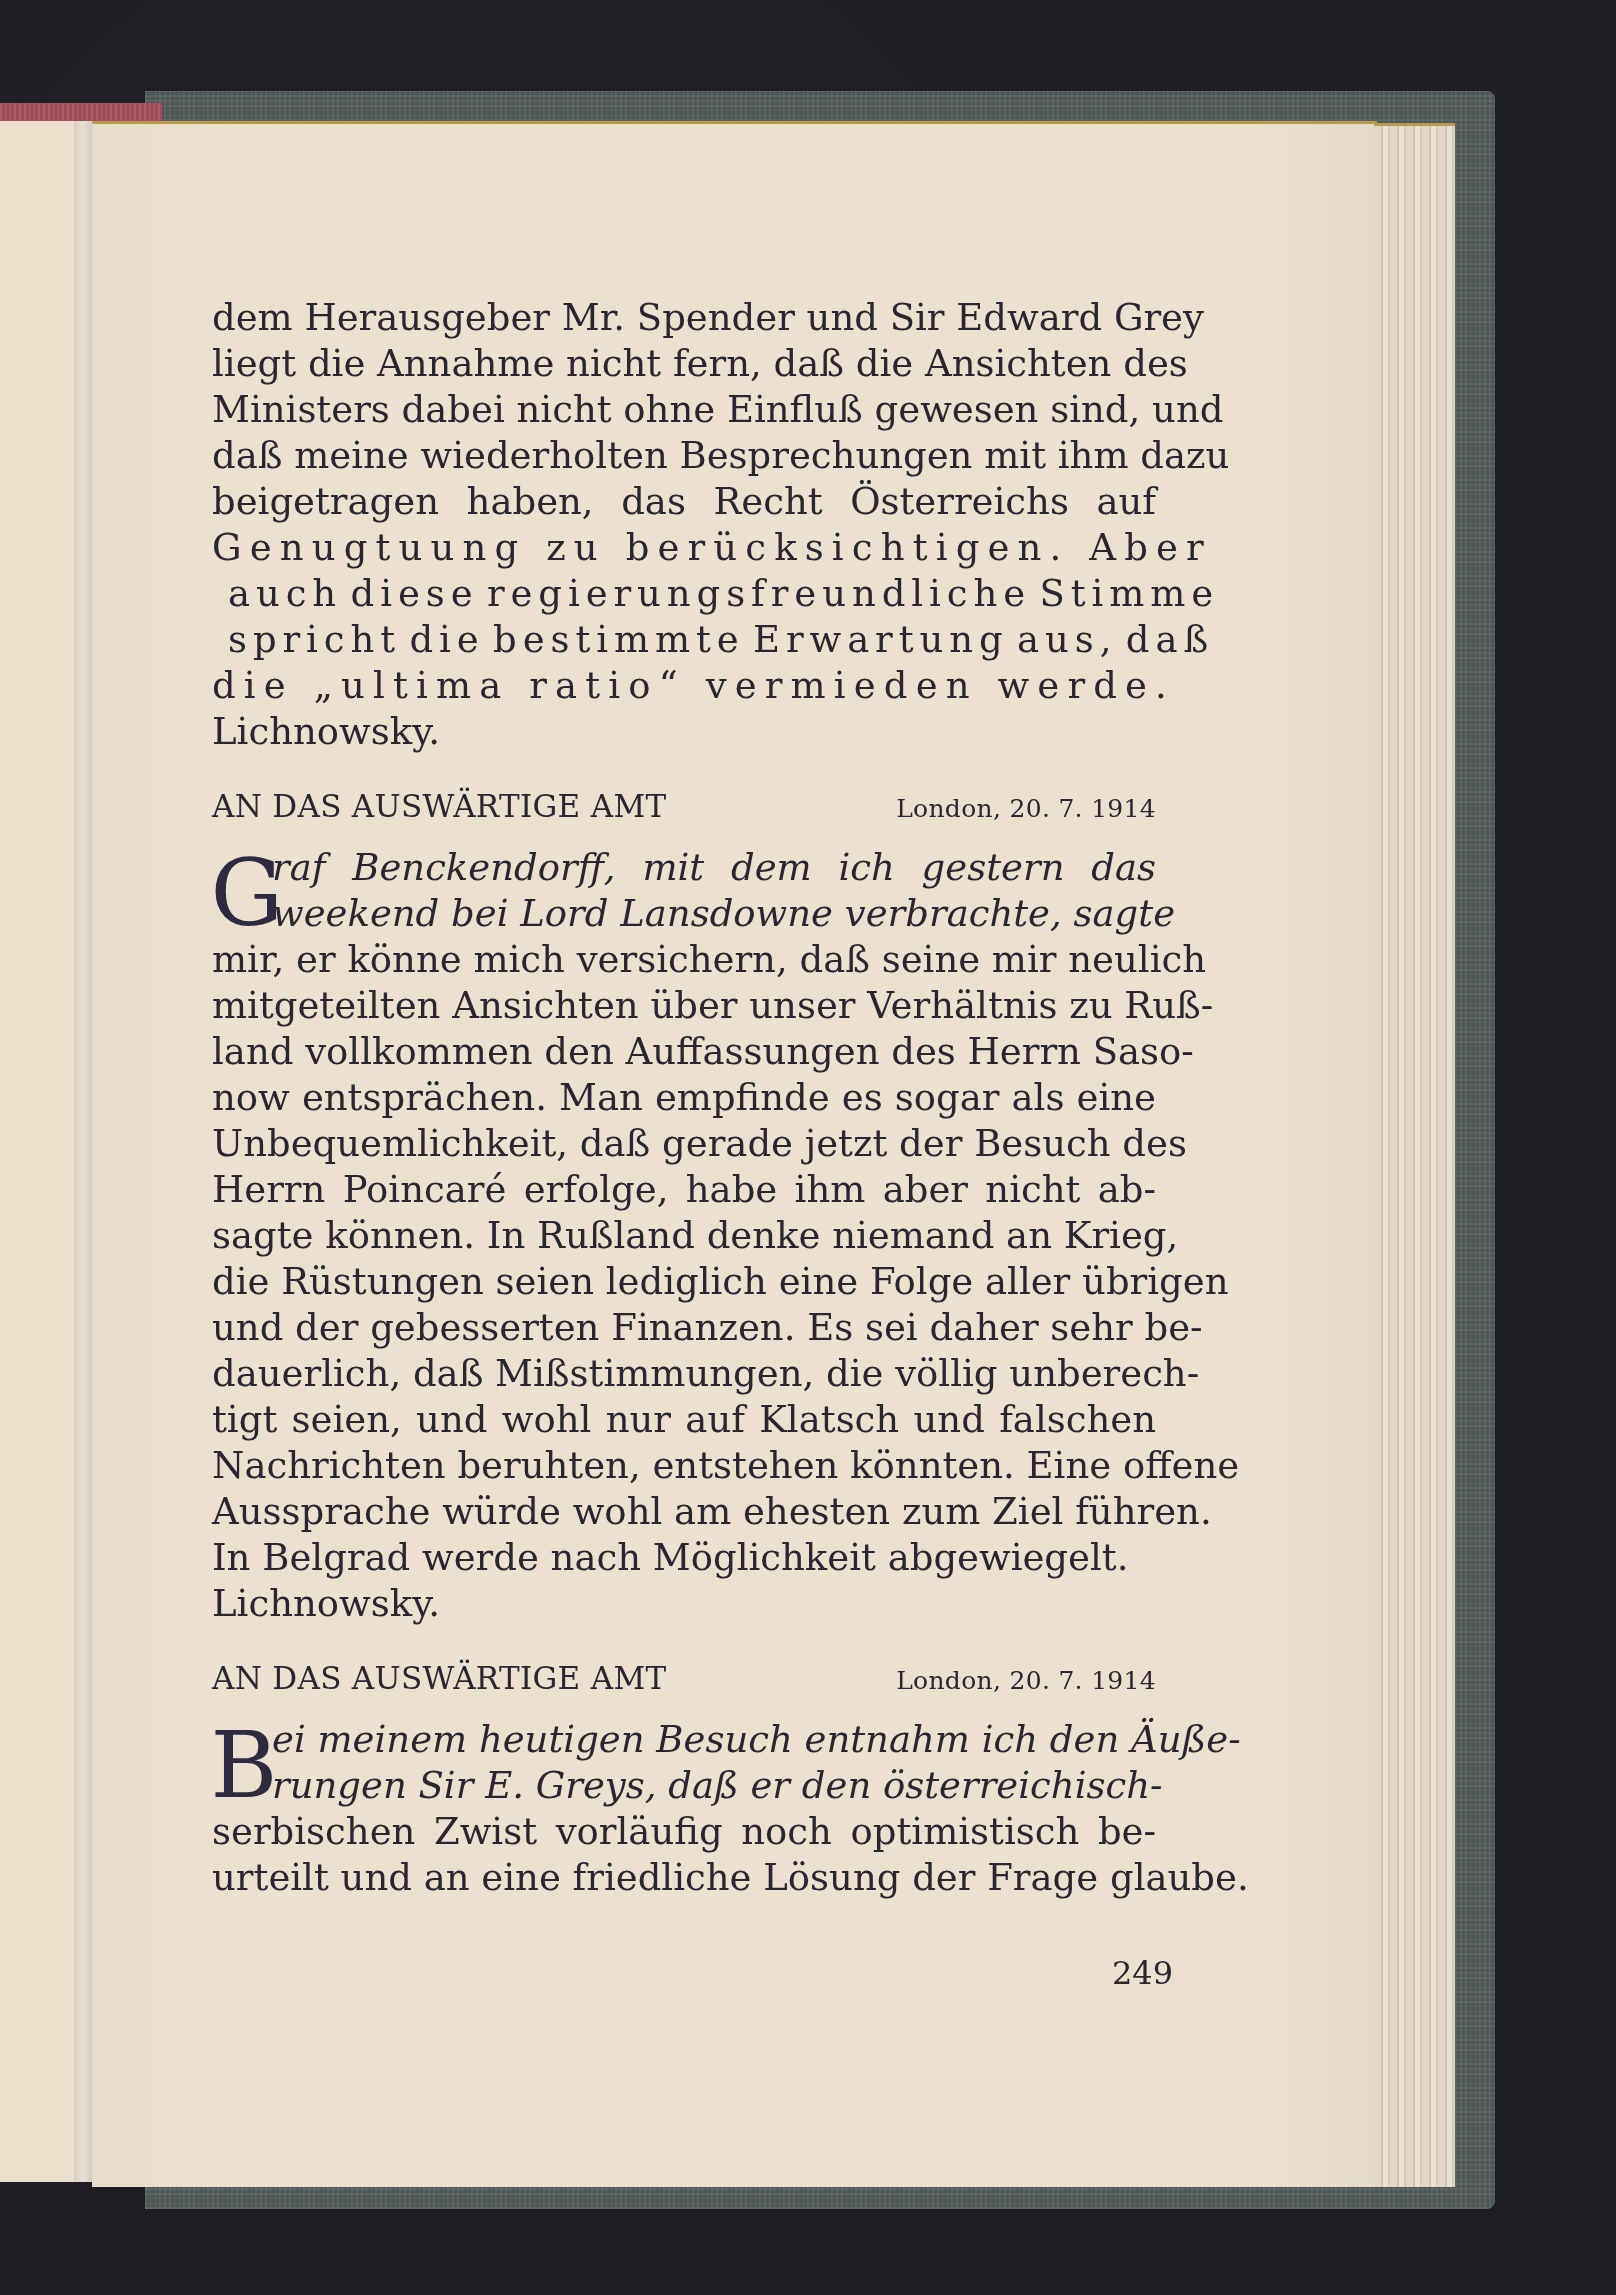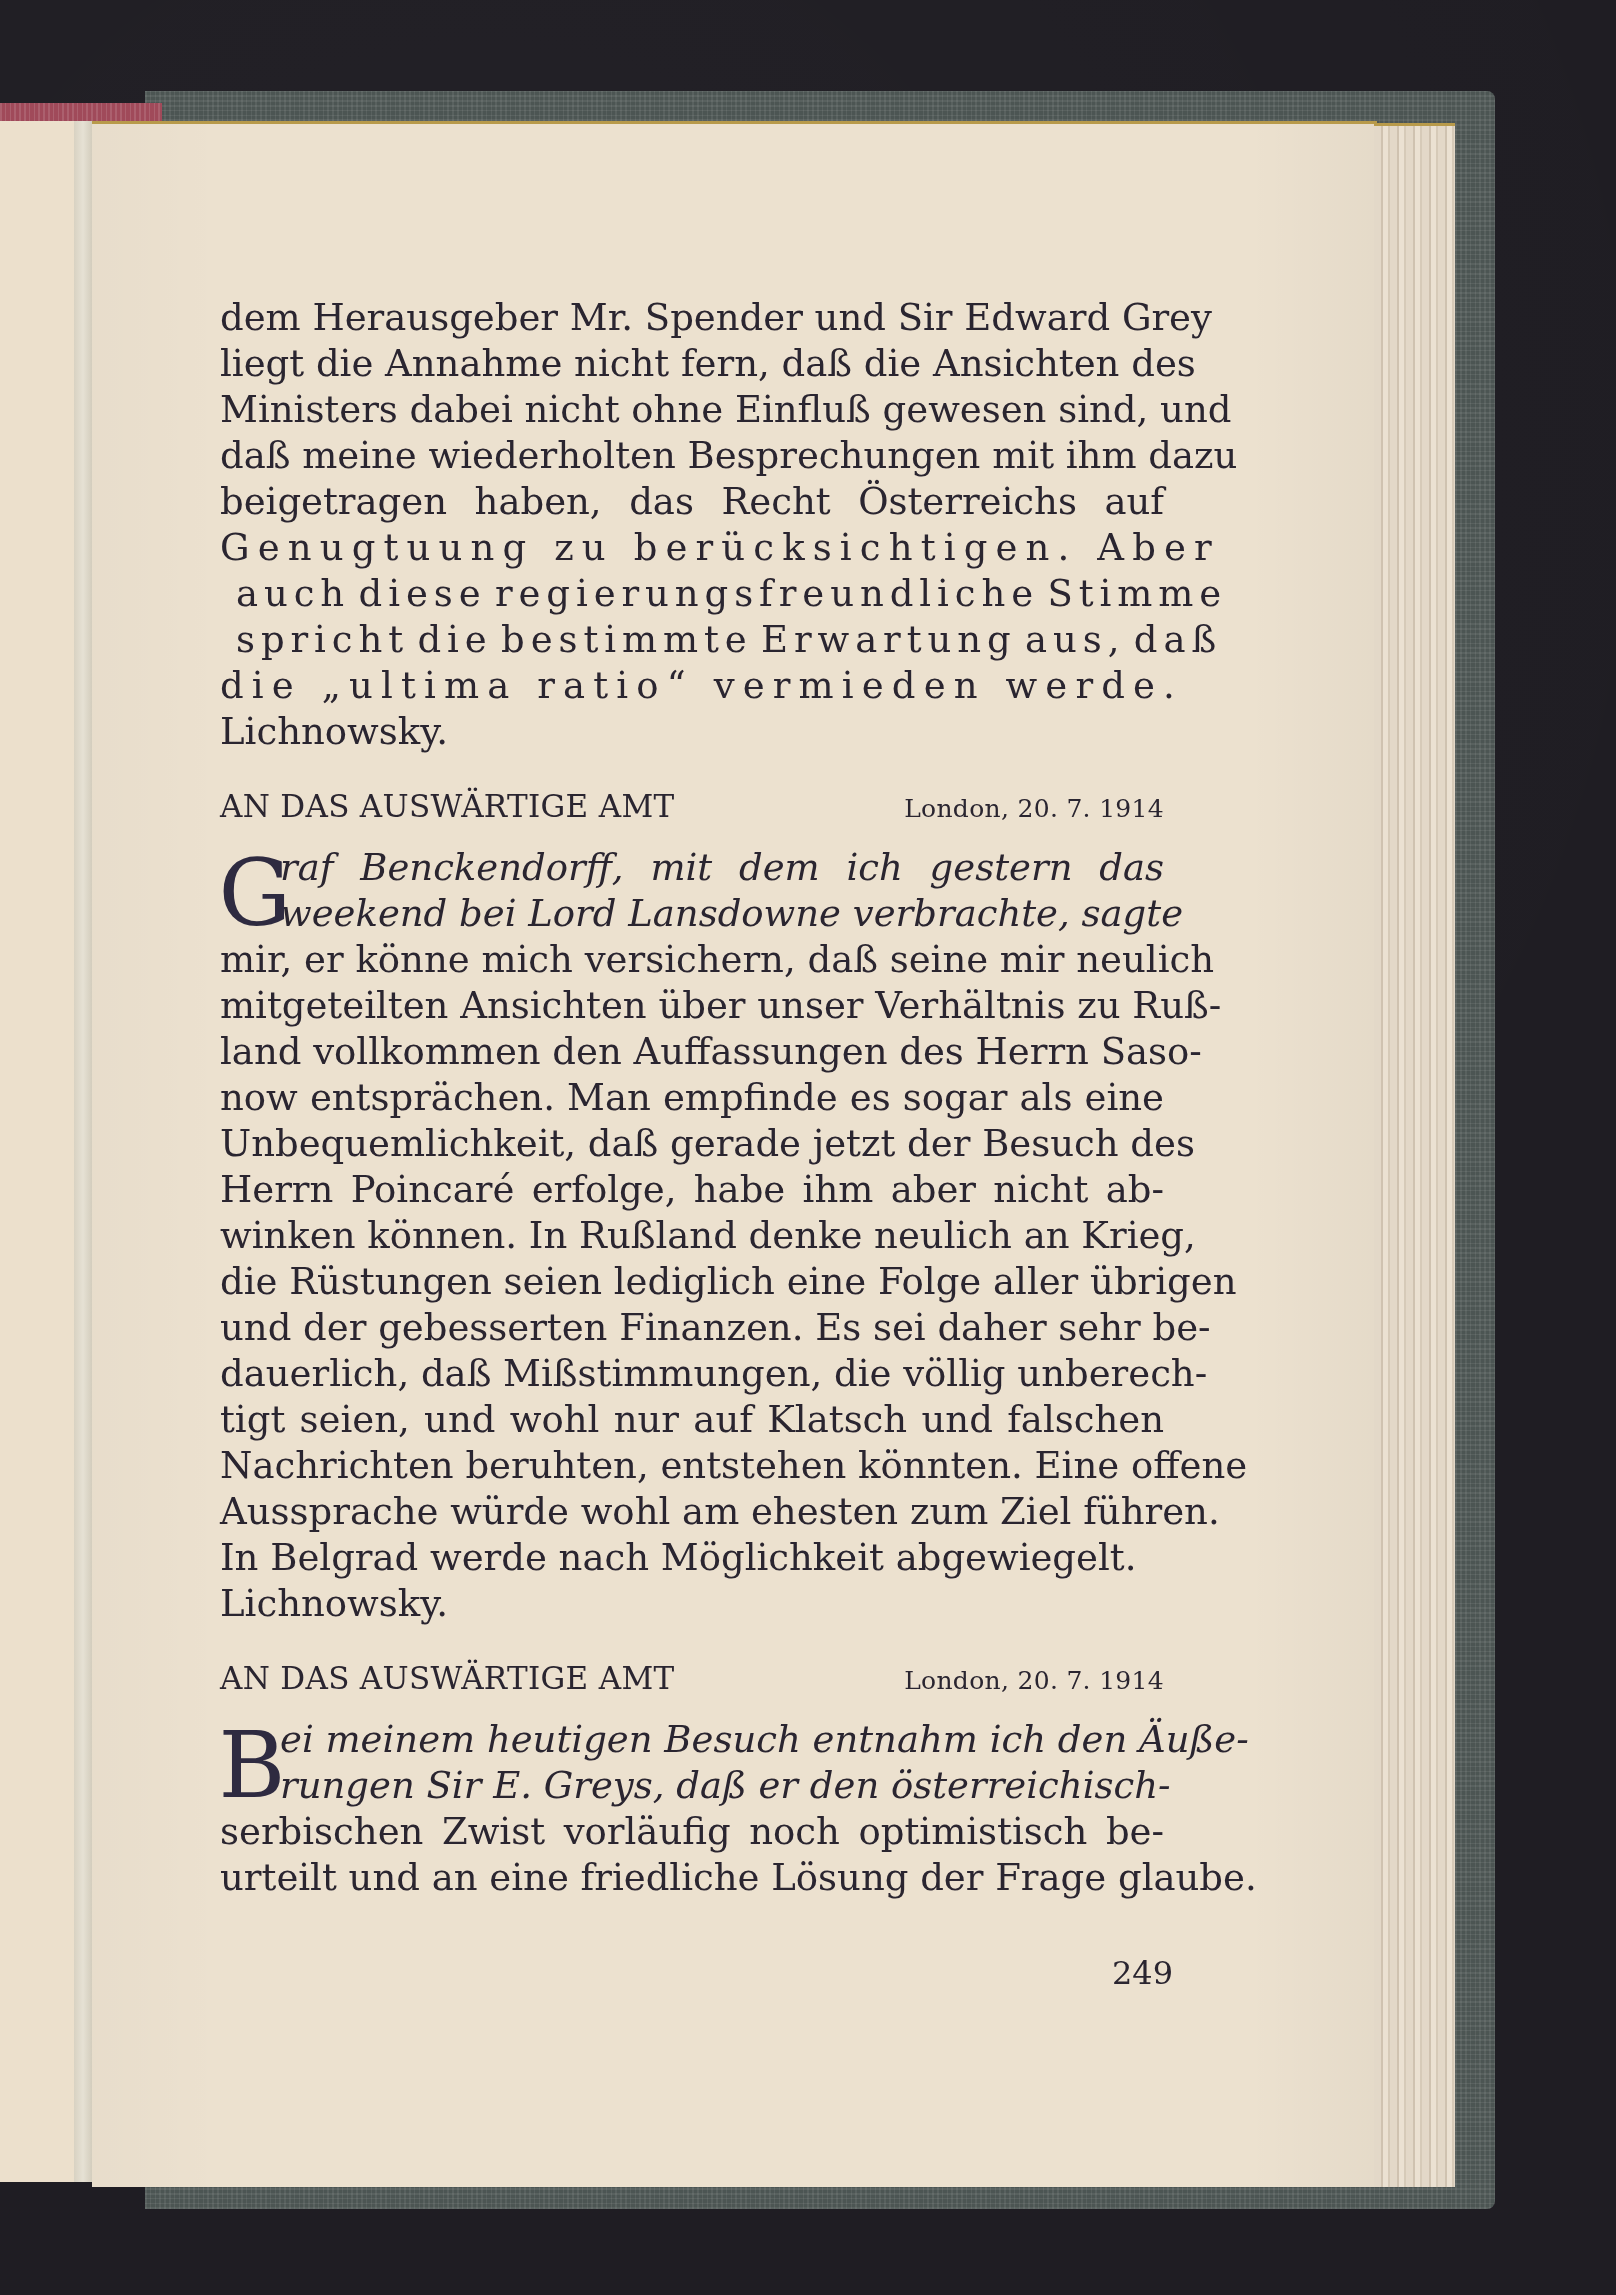--- a/index.html
+++ b/index.html
@@ -43,21 +43,21 @@
     background:#ece1cf;
     background-image:linear-gradient(90deg, rgba(0,0,0,0.02), rgba(0,0,0,0) 10%, rgba(0,0,0,0) 90%, rgba(0,0,0,0.03));
     border-top:3.2px solid #b89a4a;
   }
   .page-edges {
     position:absolute; left:1374px; top:123px; width:81px; height:2061px;
     background:repeating-linear-gradient(90deg,#e3d8c8 0 7.3px,#cfc2b0 7.3px 9px,#ebe1d2 9px 14.5px,#d6cab8 14.5px 16px);
     border-top:3.2px solid #b89a4a;
   }
   .text-block {
-    position:absolute; left:220px; top:295px; width:944px;
+    position:absolute; left:212px; top:295px; width:944px;
     color:#2a2530;
     font-size:37px;
     line-height:46px;
   }
   .line {
     display:block; white-space:nowrap;
     text-align:justify; text-align-last:justify;
     height:46px;
   }
   .line.last { text-align-last:left; }
@@ -117,21 +117,21 @@
   <div class="para">
     <span class="dropcap">G</span>
     <span class="line indented">raf Benckendorff, mit dem ich gestern das</span>
     <span class="line indented">weekend bei Lord Lansdowne verbrachte, sagte</span>
     <span class="line">mir, er könne mich versichern, daß seine mir neulich</span>
     <span class="line">mitgeteilten Ansichten über unser Verhältnis zu Ruß-</span>
     <span class="line">land vollkommen den Auffassungen des Herrn Saso-</span>
     <span class="line">now entsprächen. Man empfinde es sogar als eine</span>
     <span class="line">Unbequemlichkeit, daß gerade jetzt der Besuch des</span>
     <span class="line">Herrn Poincaré erfolge, habe ihm aber nicht ab-</span>
-    <span class="line">winken können. In Rußland denke neulich an Krieg,</span>
+    <span class="line">sagte können. In Rußland denke niemand an Krieg,</span>
     <span class="line">die Rüstungen seien lediglich eine Folge aller übrigen</span>
     <span class="line">und der gebesserten Finanzen. Es sei daher sehr be-</span>
     <span class="line">dauerlich, daß Mißstimmungen, die völlig unberech-</span>
     <span class="line">tigt seien, und wohl nur auf Klatsch und falschen</span>
     <span class="line">Nachrichten beruhten, entstehen könnten. Eine offene</span>
     <span class="line">Aussprache würde wohl am ehesten zum Ziel führen.</span>
     <span class="line last">In Belgrad werde nach Möglichkeit abgewiegelt.</span>
     <span class="sig">Lichnowsky.</span>
   </div>
 

